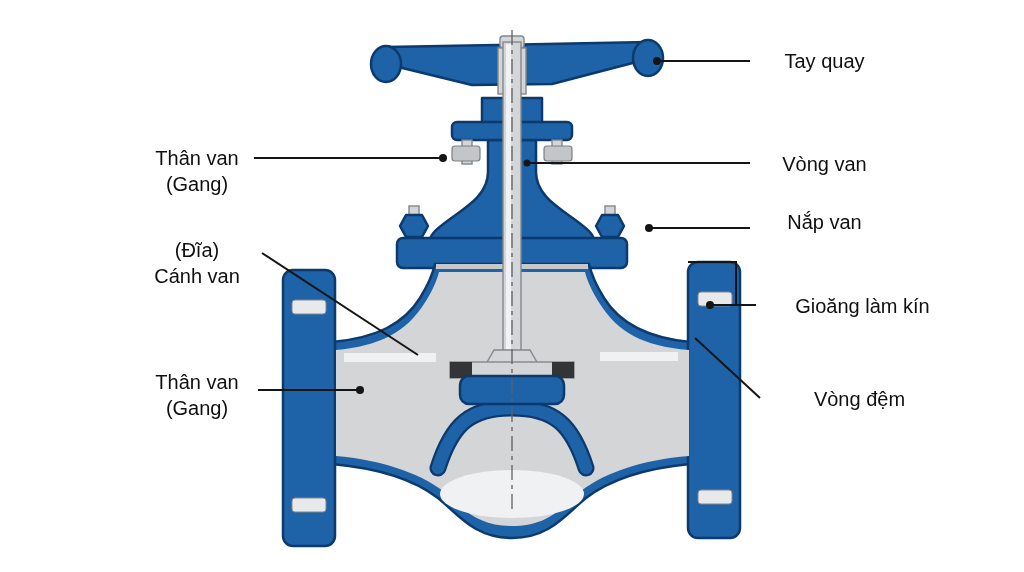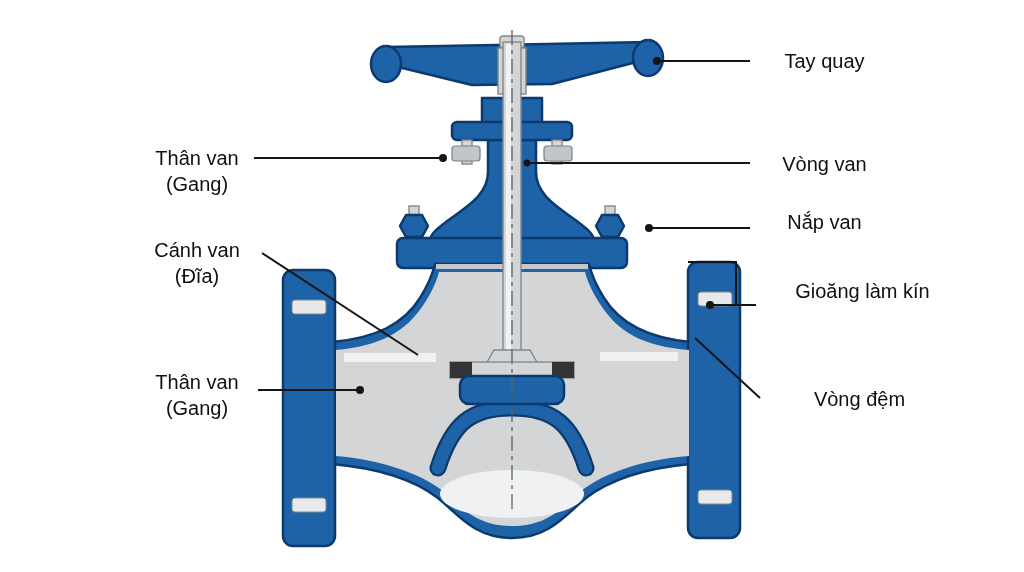--- a/index.html
+++ b/index.html
@@ -154,42 +154,42 @@
   </svg>
 
   <div>
 
     <div class="label" style="left:112px;top:145px;width:170px">
       <span class="l">Thân van</span>
       <span class="l">(Gang)</span>
     </div>
 
     <div class="label" style="left:112px;top:237px;width:170px">
+      <span class="l">(Đĩa)</span>
       <span class="l">Cánh van</span>
-      <span class="l">(Đĩa)</span>
     </div>
 
     <div class="label" style="left:112px;top:369px;width:170px">
       <span class="l">Thân van</span>
       <span class="l">(Gang)</span>
     </div>
 
     <div class="label" style="left:742px;top:48px;width:165px">
       <span class="l">Tay quay</span>
     </div>
 
     <div class="label" style="left:742px;top:151px;width:165px">
       <span class="l">Vòng van</span>
     </div>
 
     <div class="label" style="left:742px;top:209px;width:165px">
       <span class="l">Nắp van</span>
     </div>
 
-    <div class="label" style="left:760px;top:278px;width:205px">
+    <div class="label" style="left:760px;top:293px;width:205px">
       <span class="l">Gioăng làm kín</span>
     </div>
 
     <div class="label" style="left:777px;top:386px;width:165px">
       <span class="l">Vòng đệm</span>
     </div>
 
   </div>
 </div>
 

